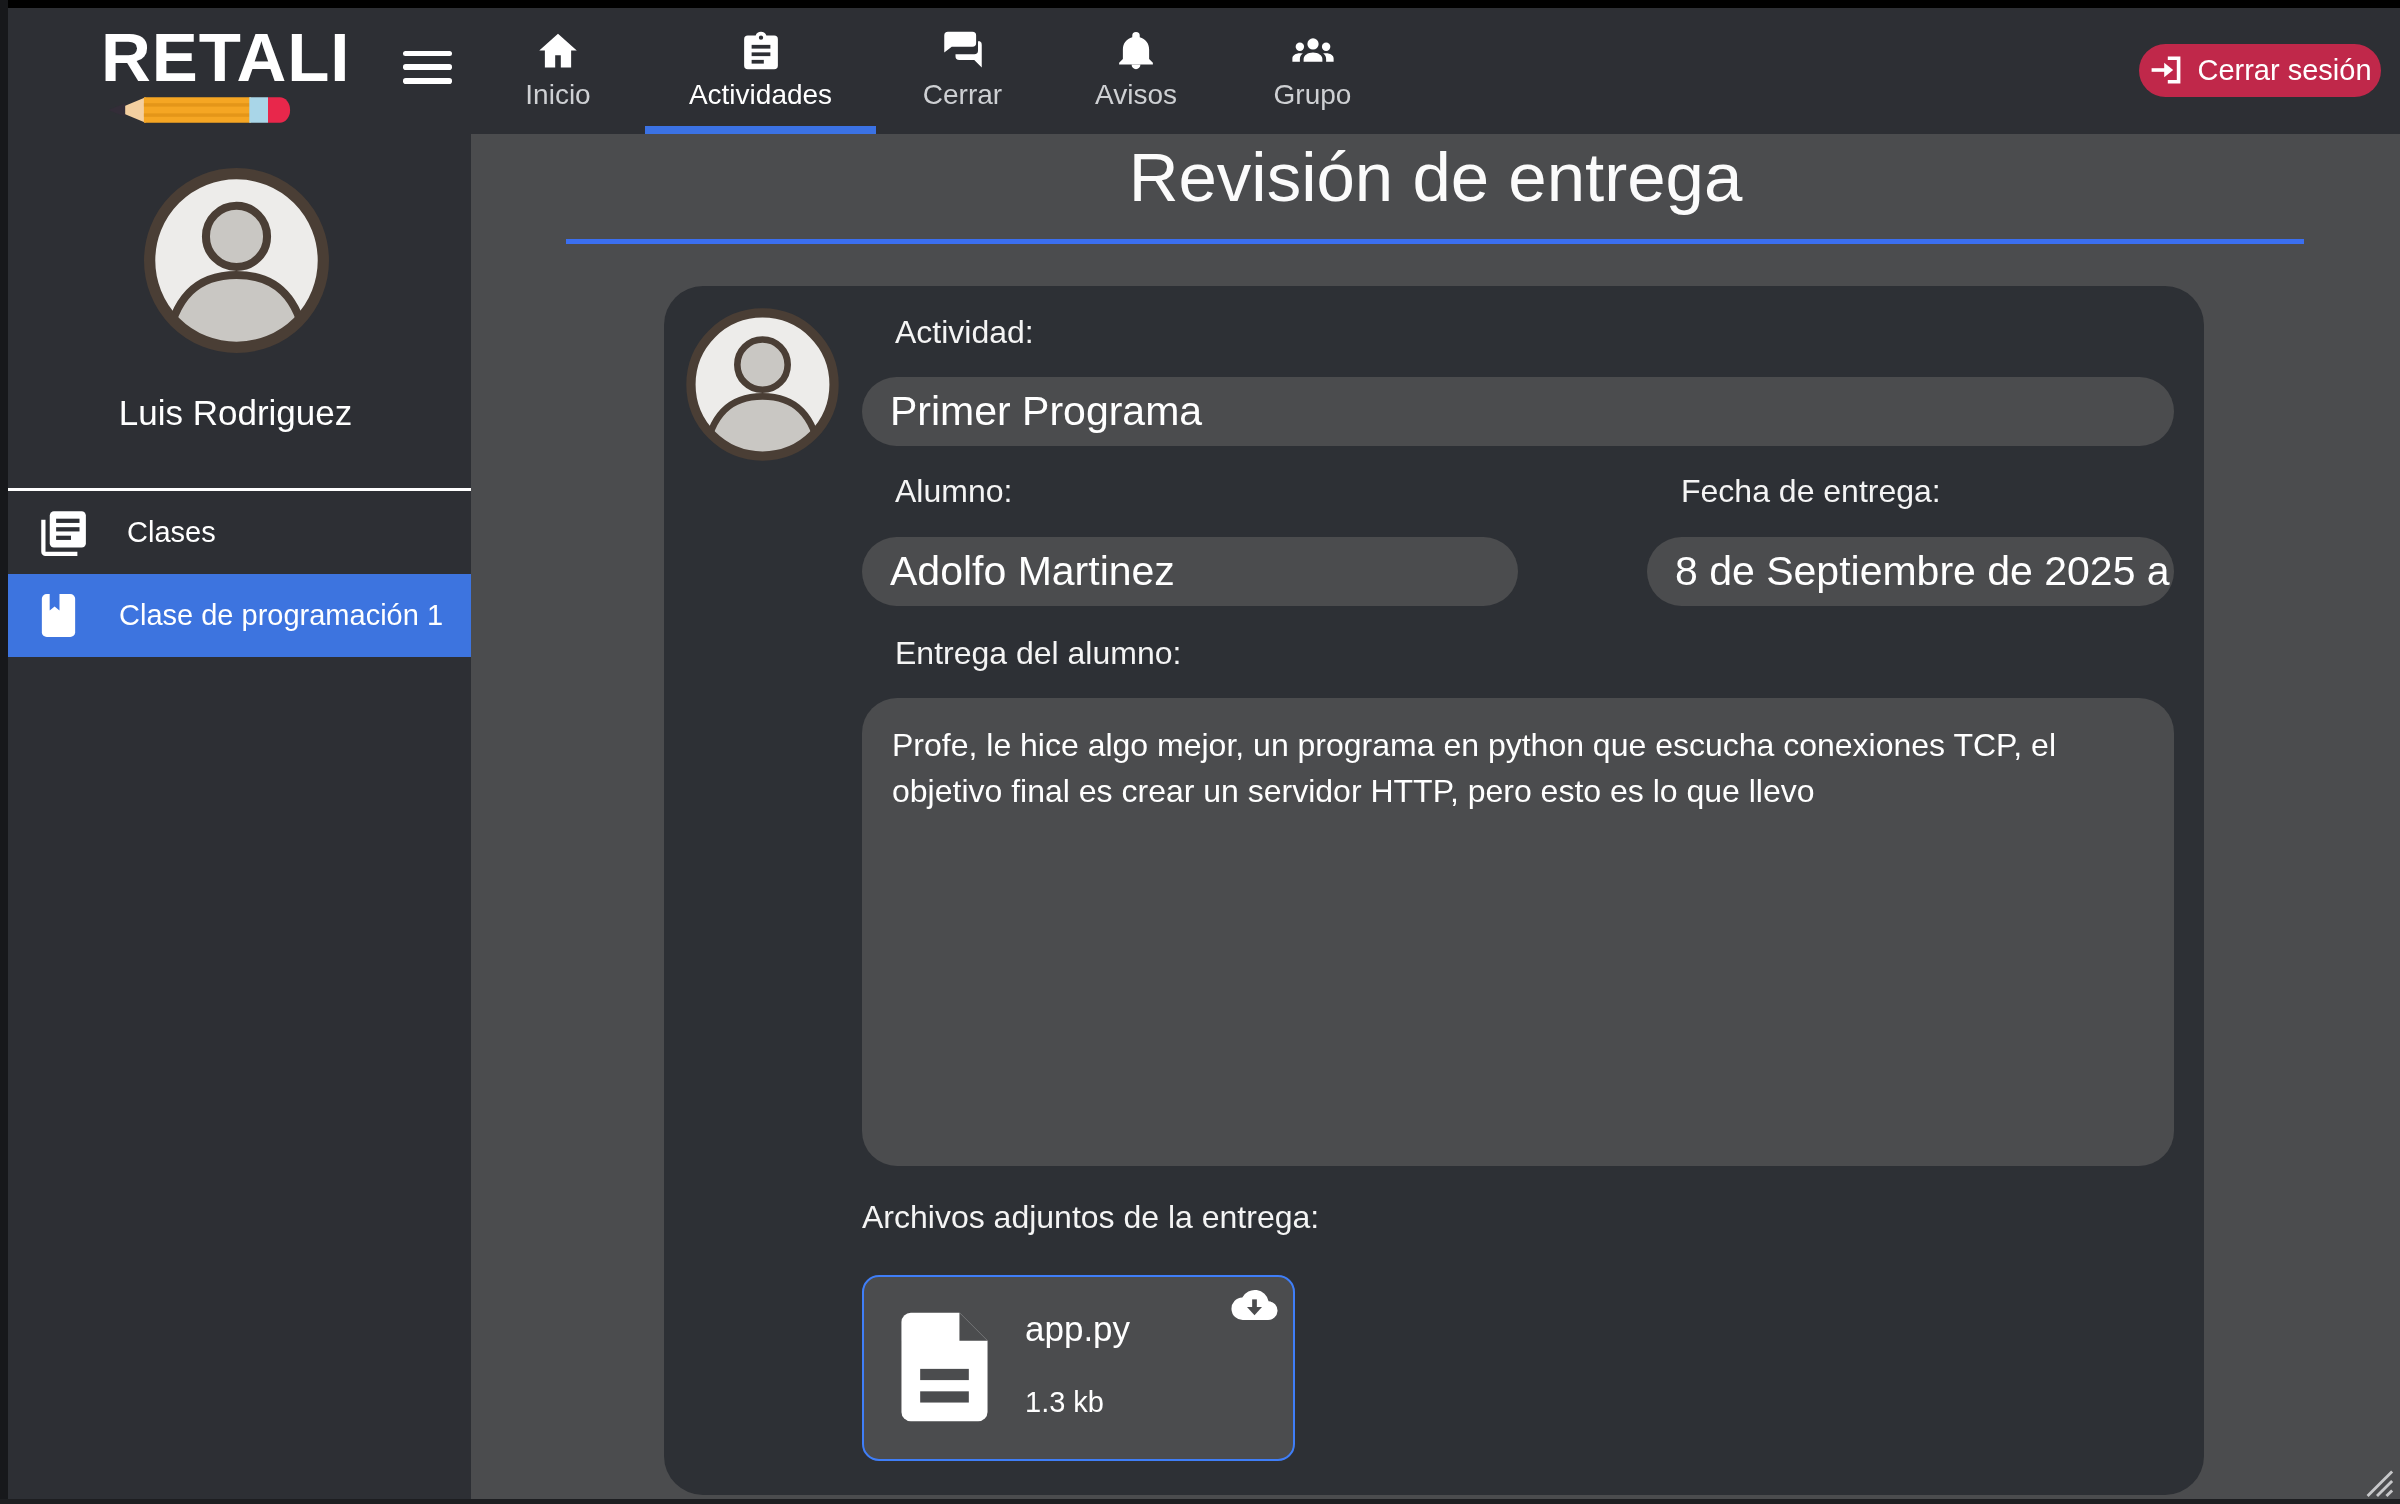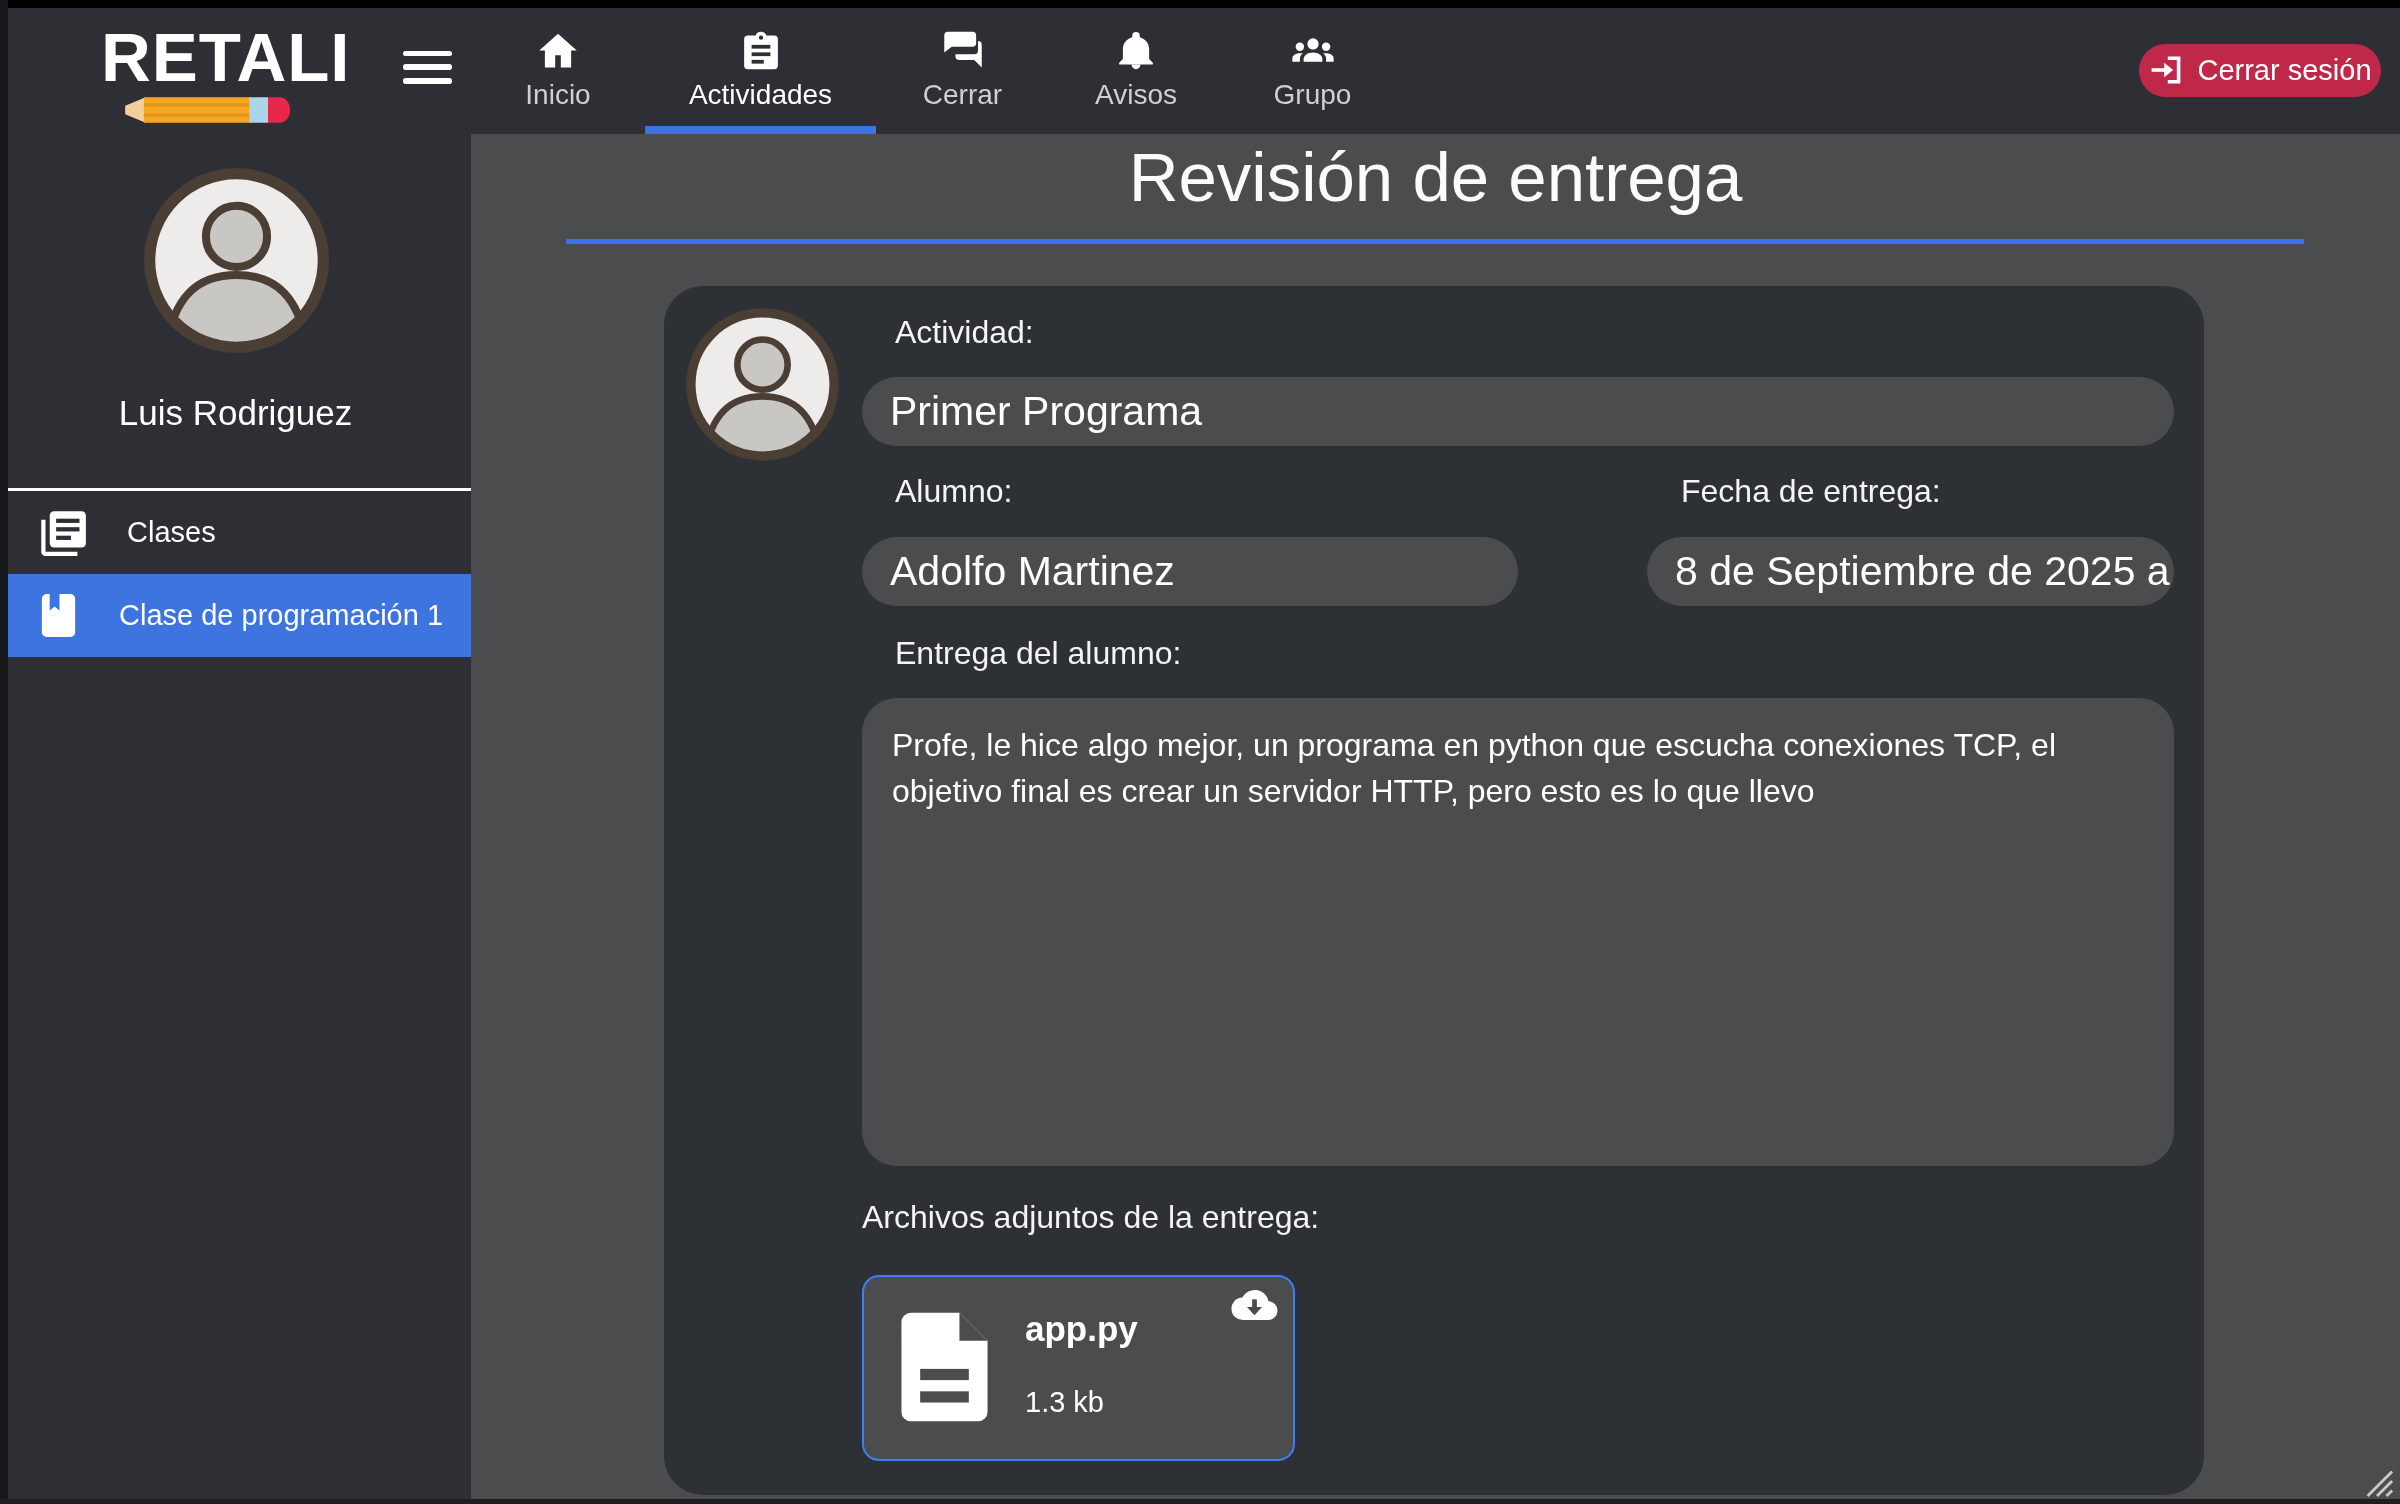--- a/index.html
+++ b/index.html
@@ -59,21 +59,21 @@
   .lbl-fecha     { left:1017px; top:187px; }
   .fld-fecha     { left:983px; top:251px; width:527px; }
   .lbl-entrega   { left:231px; top:349px; }
   .txt-entrega   { position:absolute; left:198px; top:412px; width:1312px; height:468px; background:#4b4c4e;
                    border-radius:35px; color:#fff; font-size:32px; line-height:1.44; padding:24px 30px; }
   .lbl-adjuntos  { left:198px; top:913px; }
 
   .file-card { position:absolute; left:198px; top:989px; width:433px; height:186px; background:#4b4c4e;
                border:2.8px solid #3f7ef8; border-radius:17px; cursor:pointer; }
   .file-icon { position:absolute; left:28px; top:32px; }
-  .file-name { position:absolute; left:161px; top:32px; color:#fff; font-size:35px; font-weight:bold; }
+  .file-name { position:absolute; left:161px; top:32px; color:#fff; font-size:35px; font-weight:normal; }
   .file-size { position:absolute; left:161px; top:109px; color:#fff; font-size:29px; }
   .file-dl   { position:absolute; right:15px; top:11.2px; }
 
   .gripper { position:absolute; right:5.6px; bottom:7.5px; z-index:65; }
 </style>
 </head>
 <body>
 
 <div class="stage">
 

